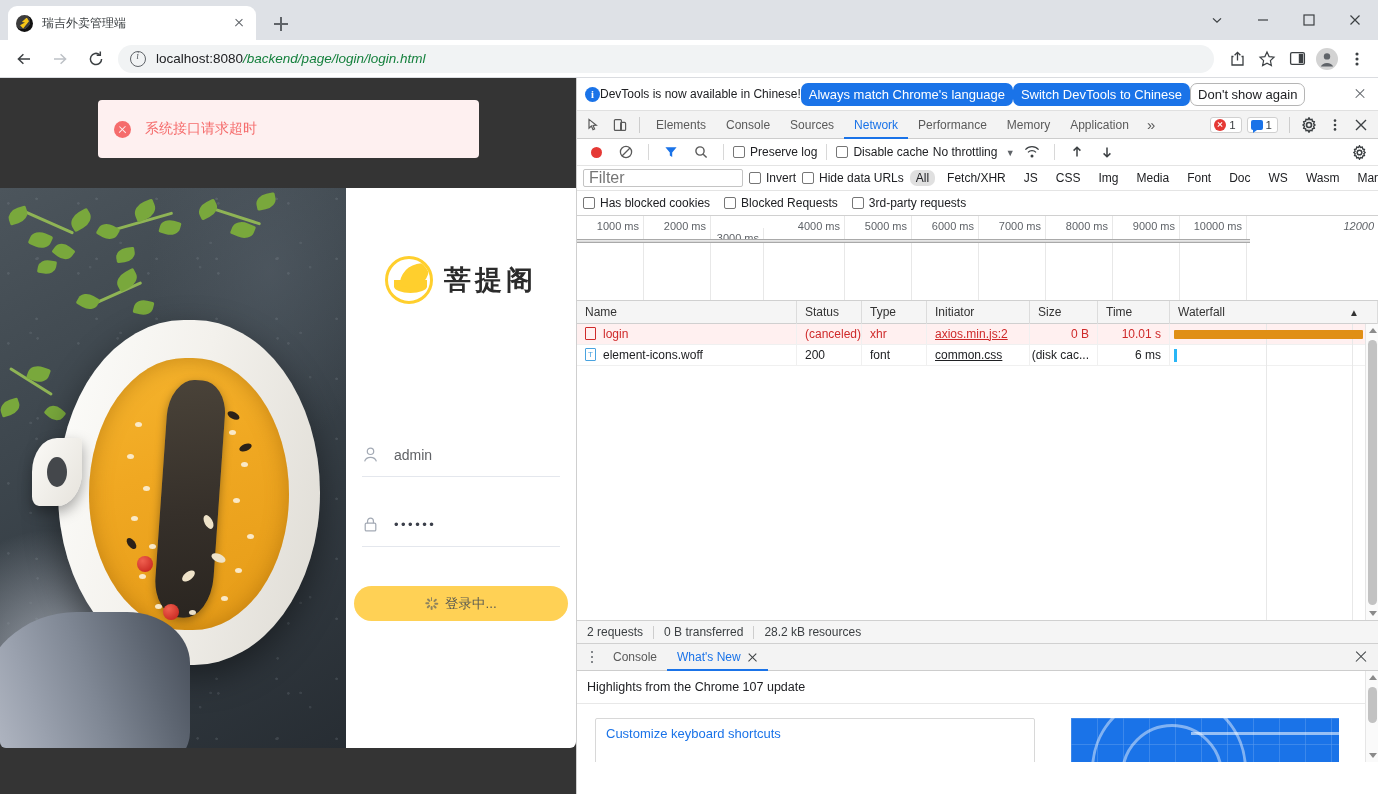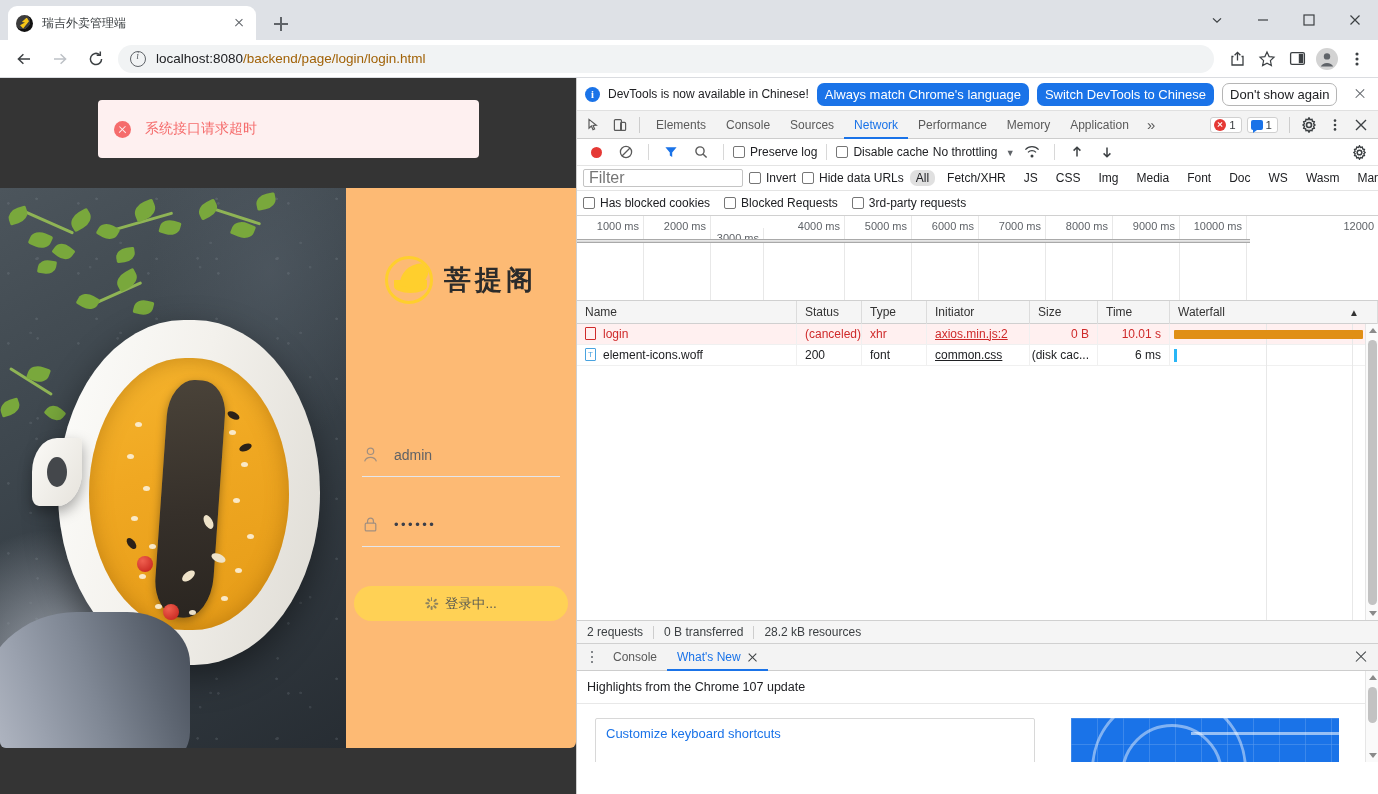--- a/index.html
+++ b/index.html
@@ -79,21 +79,21 @@
     width: 16px; height: 16px; border: 1.3px solid #5f6368; border-radius: 50%;
     position: relative; flex: none; margin-right: 10px;
   }
   .omni-info::after {
     content: "i"; position: absolute; left: 0; top: -2px; width: 13.4px;
     text-align: center; font-size: 10px; font-style: italic;
     font-family: "Liberation Serif", serif; color: #5f6368;
   }
   .omni-url { font-size: 13.5px; color: #202124; white-space: nowrap; }
   .omni-url .host { color: #202124; }
-  .omni-url .path { color: #a16207; }
+  .omni-url .path { color: #15803d; font-style: italic; }
   .tb-icons { display: flex; align-items: center; margin-right: 6px; }
   .tbi {
     width: 30px; height: 30px; position: relative; cursor: pointer;
     display: flex; align-items: center; justify-content: center;
   }
 
   
   .viewport {
     position: absolute; left: 0; top: 78px; width: 576px; height: 716px;
     background: #343434; overflow: hidden;
@@ -192,21 +192,21 @@
     background: #efe3c9;
   }
   .cloth {
     position: absolute; left: -20px; bottom: -14px; width: 210px; height: 150px;
     background: linear-gradient(70deg,#b9bec9 0%, #9aa1ae 28%, #7f8794 52%, #5e6672 78%, #454c57 100%);
     border-radius: 46% 30% 12% 10% / 60% 34% 20% 26%;
     filter: blur(.4px);
   }
 
   .formpane {
-    width: 230px; height: 560px; background: #fdba74; position: relative;
+    width: 230px; height: 560px; background: #ffffff; position: relative;
   }
   .logo {
     position: absolute; left: 0; top: 62px; width: 230px; height: 60px;
     display: flex; align-items: center; justify-content: center;
   }
   .logo-mark {
     width: 48px; height: 48px; border-radius: 50%;
     border: 3.4px solid #ffcf2d; position: relative; overflow: hidden; flex: none;
   }
   .logo-mark::before {
@@ -247,21 +247,21 @@
   }
 
   
   .devtools {
     position: absolute; left: 576px; top: 78px; width: 802px; height: 716px;
     background: #fff; border-left: 1px solid #cfcfcf;
     font-family: "Liberation Sans", sans-serif;
   }
   .dt-banner {
     height: 33px; background: #fff; border-bottom: 1px solid #e0e0e0;
-    display: flex; align-items: center; padding: 0 8px; gap: 8px;
+    display: flex; align-items: center; padding: 0 8px; gap: 0;
   }
   .info-dot {
     width: 15px; height: 15px; border-radius: 50%; background: #1a73e8;
     flex: none; position: relative;
   }
   .info-dot::after {
     content: "i"; position: absolute; inset: 0; text-align: center;
     font-size: 10.5px; line-height: 15px; color: #fff;
     font-family: "Liberation Serif", serif; font-weight: bold;
   }
@@ -901,21 +901,21 @@
         </div>
       <div class="ov-tick" style="left:469px;width:67px;">
           <span>8000 ms</span>
         </div>
       <div class="ov-tick" style="left:536px;width:67px;">
           <span>9000 ms</span>
         </div>
       <div class="ov-tick" style="left:603px;width:67px;">
           <span>10000 ms</span>
         </div>
-      <div class="ov-tick" style="left:737px;width:65px;">
+      <div class="ov-tick" style="left:737px;width:65px;font-style:italic;">
           <span>12000</span>
         </div>
       <div class="ov-bar" style="width:673px;"></div>
     </div>
 
     <div class="table-head">
       <div class="th" style="width:220px;">Name</div>
       <div class="th" style="width:65px;">Status</div>
       <div class="th" style="width:65px;">Type</div>
       <div class="th" style="width:103px;">Initiator</div>

